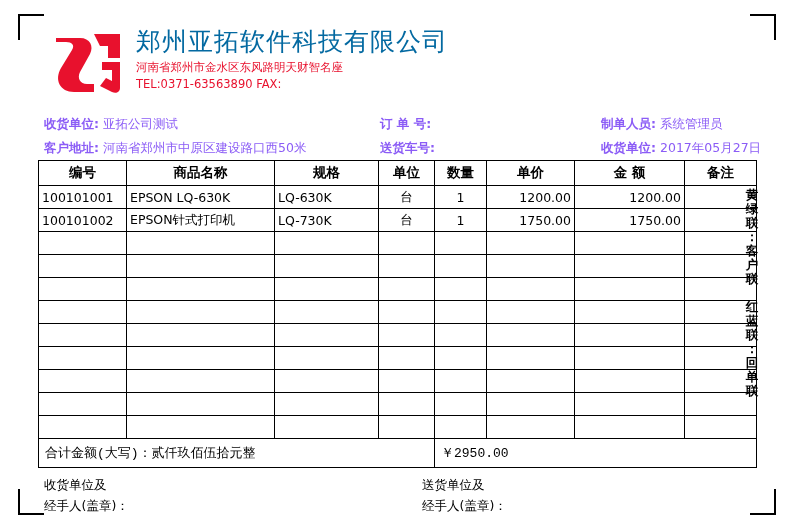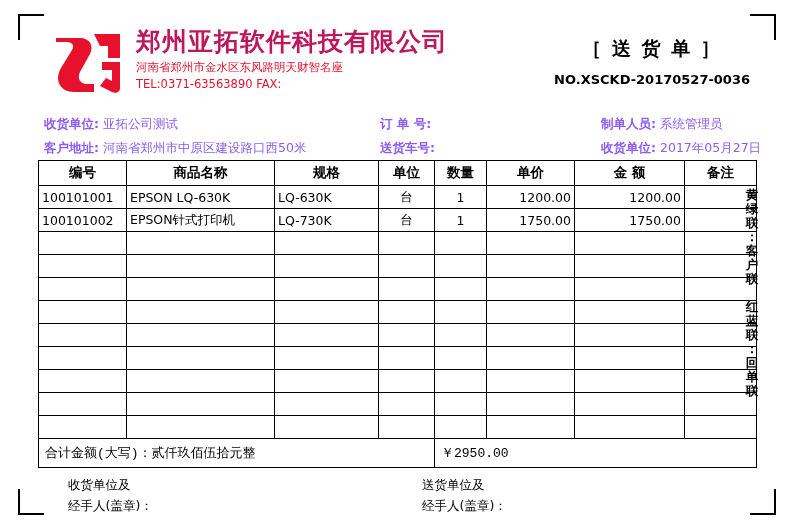--- a/index.html
+++ b/index.html
@@ -64,22 +64,22 @@
   }
   .logo svg { display: block; }
   .company {
     position: absolute;
     left: 98px;
     top: 4px;
   }
   .company-name {
     font-family: "DejaVu Sans", sans-serif;
     font-size: 25px;
-    font-weight: bold;
-    color: #be185d;
+    font-weight: normal;
+    color: #0369a1;
     letter-spacing: 1px;
     line-height: 32px;
     white-space: nowrap;
   }
   .company-addr {
     font-family: "DejaVu Sans", sans-serif;
     font-size: 11.5px;
     color: #e8112d;
     line-height: 18px;
     white-space: nowrap;
@@ -184,21 +184,21 @@
     font-family: "DejaVu Sans", sans-serif;
     font-size: 12.5px;
     color: #000;
   }
   .fcol {
     position: absolute;
     top: 0;
     line-height: 21px;
     white-space: nowrap;
   }
-  .fcol.left { left: 6px; margin-left: 24px; }
+  .fcol.left { left: 6px; }
   .fcol.right { left: 384px; }
 
   
   .side {
     position: absolute;
     right: -6px;
     top: 166px;
     width: 20px;
     font-family: "DejaVu Sans", sans-serif;
     font-size: 12.5px;
@@ -239,24 +239,20 @@
         <svg width="76" height="70" viewBox="0 0 76 70">
           <path d="M6 10 L30 10 C40 10 44 18 40 26 L30 44 C27 50 30 56 37 56 L44 56 L44 64 L24 64 C10 64 4 52 11 40 L22 22 C25 17 22 14 16 14 L6 14 Z" fill="#e8112d"></path>
           <path d="M44 6 L70 6 L70 30 L58 30 L58 18 L50 18 Z" fill="#e8112d"></path>
           <path d="M52 34 L70 34 L70 60 C70 64 66 66 62 64 L50 58 L56 50 L62 53 L62 42 L52 42 Z" fill="#e8112d"></path>
         </svg>
       </div>
       <div class="company">
         <div class="company-name">郑州亚拓软件科技有限公司</div>
         <div class="company-addr">河南省郑州市金水区东风路明天财智名座</div>
         <div class="company-tel">TEL:0371-63563890  FAX:</div>
-      </div>
-      <div class="title-block">
-        <div class="doc-title">［ 送 货 单 ］</div>
-        <div class="doc-no">NO.XSCKD-20170527-0036</div>
       </div>
     </div>
 
     <div class="meta">
       <div class="meta-row">
         <span class="mcol-a">
           <span class="m-label">收货单位:</span>
           <span class="m-val">亚拓公司测试</span>
         </span>
         <span class="mcol-b">

